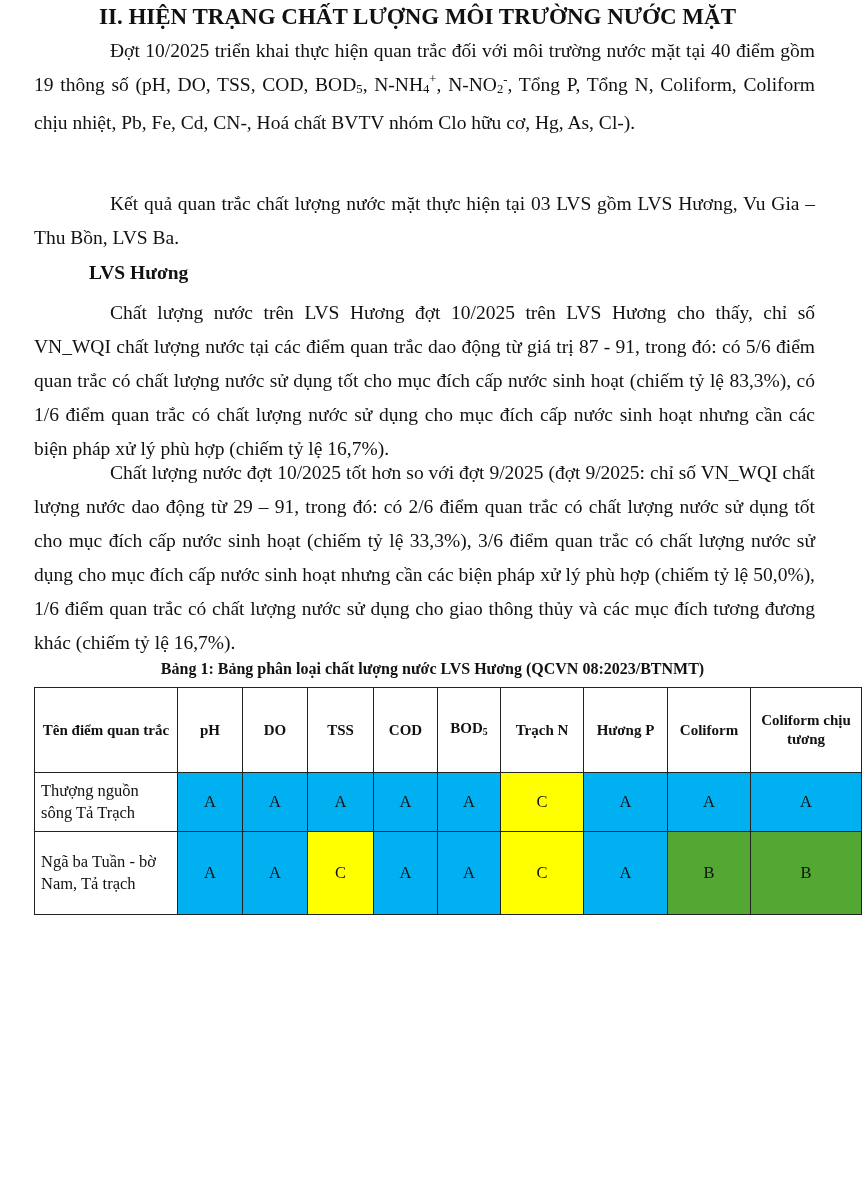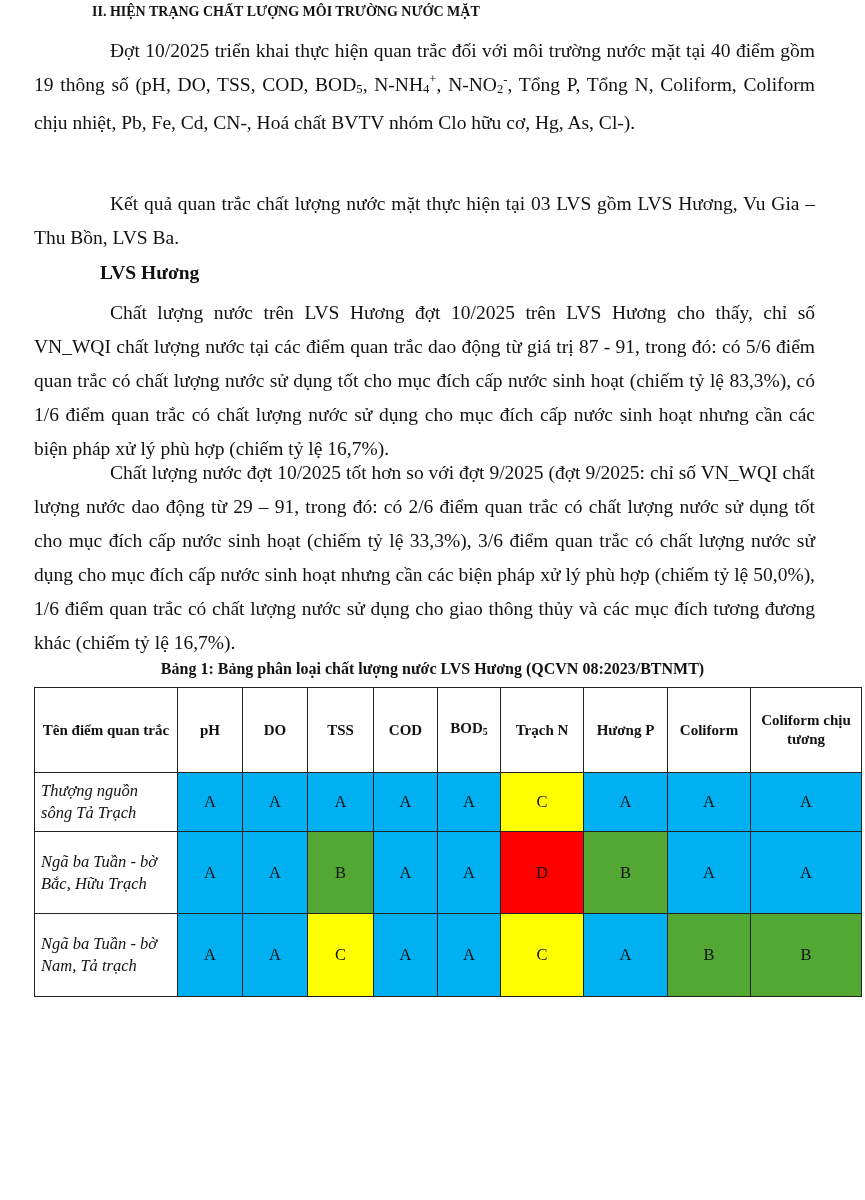--- a/index.html
+++ b/index.html
@@ -2,53 +2,53 @@
 <html><head>
 <meta charset="utf-8">
 <style>
   html, body { margin: 0; padding: 0; background: #ffffff; }
   body {
     width: 865px; height: 1200px; overflow: hidden; position: relative;
     font-family: "Liberation Serif", "DejaVu Serif", serif;
     color: #111;
   }
   .heading {
-    position: absolute; left: 92px; top: 4px;
-    font-weight: bold; font-size: 14px; letter-spacing: 0px;
+    position: absolute; left: 99px; top: 4px;
+    font-weight: bold; font-size: 23px; letter-spacing: 0px;
     white-space: nowrap;
   }
   .para {
     position: absolute; left: 34px; width: 781px;
     font-size: 19.5px; line-height: 34px; text-align: justify;
     text-align-last: left;
   }
   .para .indent { display: inline-block; width: 76px; }
   .subhead {
-    position: absolute; left: 100px; top: 262px;
+    position: absolute; left: 89px; top: 262px;
     font-weight: bold; font-size: 19.5px;
   }
   .caption {
     position: absolute; left: 0; width: 865px; top: 660px;
     text-align: center; font-weight: bold; font-size: 16px;
   }
   table.quality {
     position: absolute; left: 34px; top: 687px;
     width: 827px; border-collapse: collapse; table-layout: fixed;
   }
   table.quality th, table.quality td {
     border: 1.4px solid #222; padding: 0; text-align: center; vertical-align: middle;
   }
   table.quality th {
     background: #fff; font-weight: bold; font-size: 15px; line-height: 19px;
     height: 84px;
   }
   table.quality td { font-size: 16.5px; }
   table.quality td.name {
     background: #fff; text-align: left; padding: 2px 6px;
-    font-size: 16.5px; line-height: 22px; font-style: italic;
+    font-size: 16.5px; line-height: 22px;
   }
   sub.s { font-size: 0.65em; vertical-align: -0.15em; }
   sup.s { font-size: 0.65em; vertical-align: 0.6em; line-height: 0; }
   sub.s2 { font-size: 0.65em; vertical-align: -0.2em; }
 </style>
 </head>
 <body>
 
 <div class="heading">II. HIỆN TRẠNG CHẤT LƯỢNG MÔI TRƯỜNG NƯỚC MẶT</div>
 
@@ -97,32 +97,20 @@
         <td style="background: rgb(0, 176, 240);">A</td>
         <td style="background: rgb(0, 176, 240);">A</td>
         <td style="background: rgb(0, 176, 240);">A</td>
         <td style="background: rgb(0, 176, 240);">A</td>
         <td style="background: rgb(0, 176, 240);">A</td>
         <td style="background: rgb(255, 255, 0);">C</td>
         <td style="background: rgb(0, 176, 240);">A</td>
         <td style="background: rgb(0, 176, 240);">A</td>
         <td style="background: rgb(0, 176, 240);">A</td>
       </tr>
-      <tr style="height: 82px;">
-        <td class="name">Ngã ba Tuần - bờ Bắc, Hữu Trạch</td>
-        <td style="background: rgb(0, 176, 240);">A</td>
-        <td style="background: rgb(0, 176, 240);">A</td>
-        <td style="background: rgb(83, 167, 51);">B</td>
-        <td style="background: rgb(0, 176, 240);">A</td>
-        <td style="background: rgb(0, 176, 240);">A</td>
-        <td style="background: rgb(255, 0, 0);">D</td>
-        <td style="background: rgb(83, 167, 51);">B</td>
-        <td style="background: rgb(0, 176, 240);">A</td>
-        <td style="background: rgb(0, 176, 240);">A</td>
-      </tr>
       <tr style="height: 83px; margin-left: 18px;">
         <td class="name">Ngã ba Tuần - bờ Nam, Tả trạch</td>
         <td style="background: rgb(0, 176, 240);">A</td>
         <td style="background: rgb(0, 176, 240);">A</td>
         <td style="background: rgb(255, 255, 0);">C</td>
         <td style="background: rgb(0, 176, 240);">A</td>
         <td style="background: rgb(0, 176, 240);">A</td>
         <td style="background: rgb(255, 255, 0);">C</td>
         <td style="background: rgb(0, 176, 240);">A</td>
         <td style="background: rgb(83, 167, 51);">B</td>

